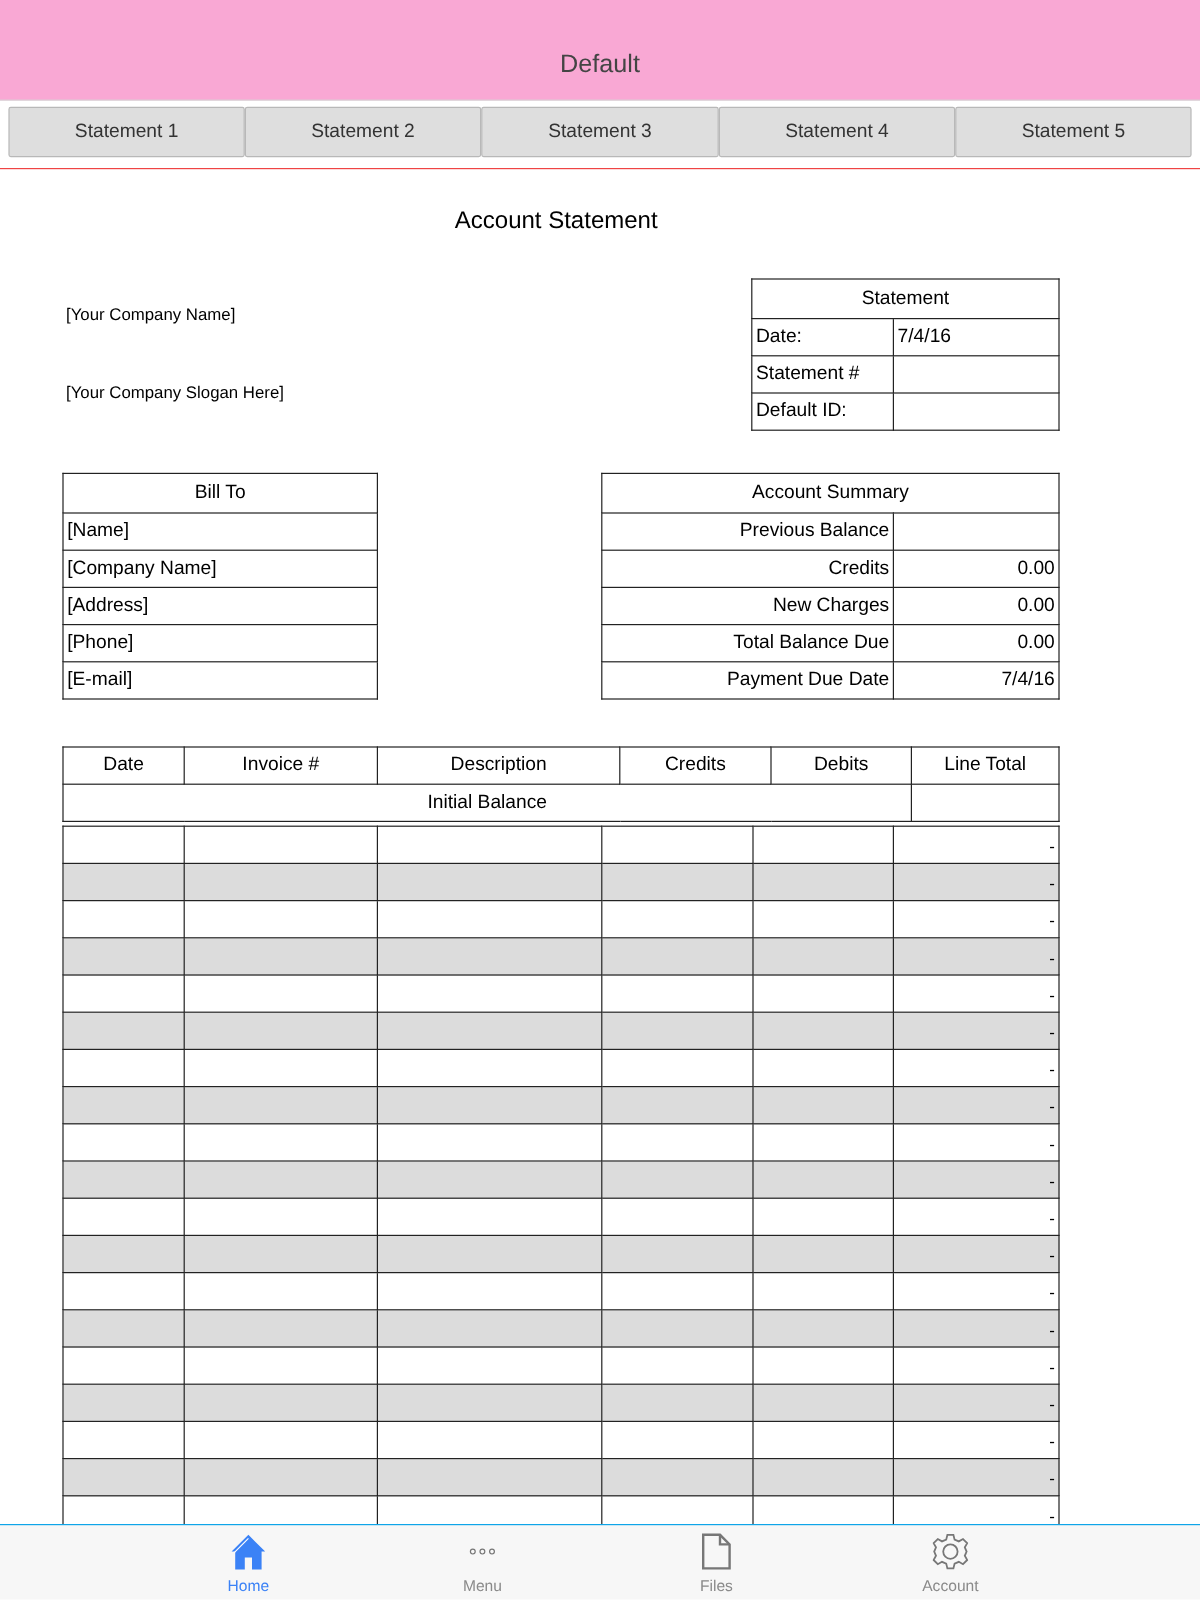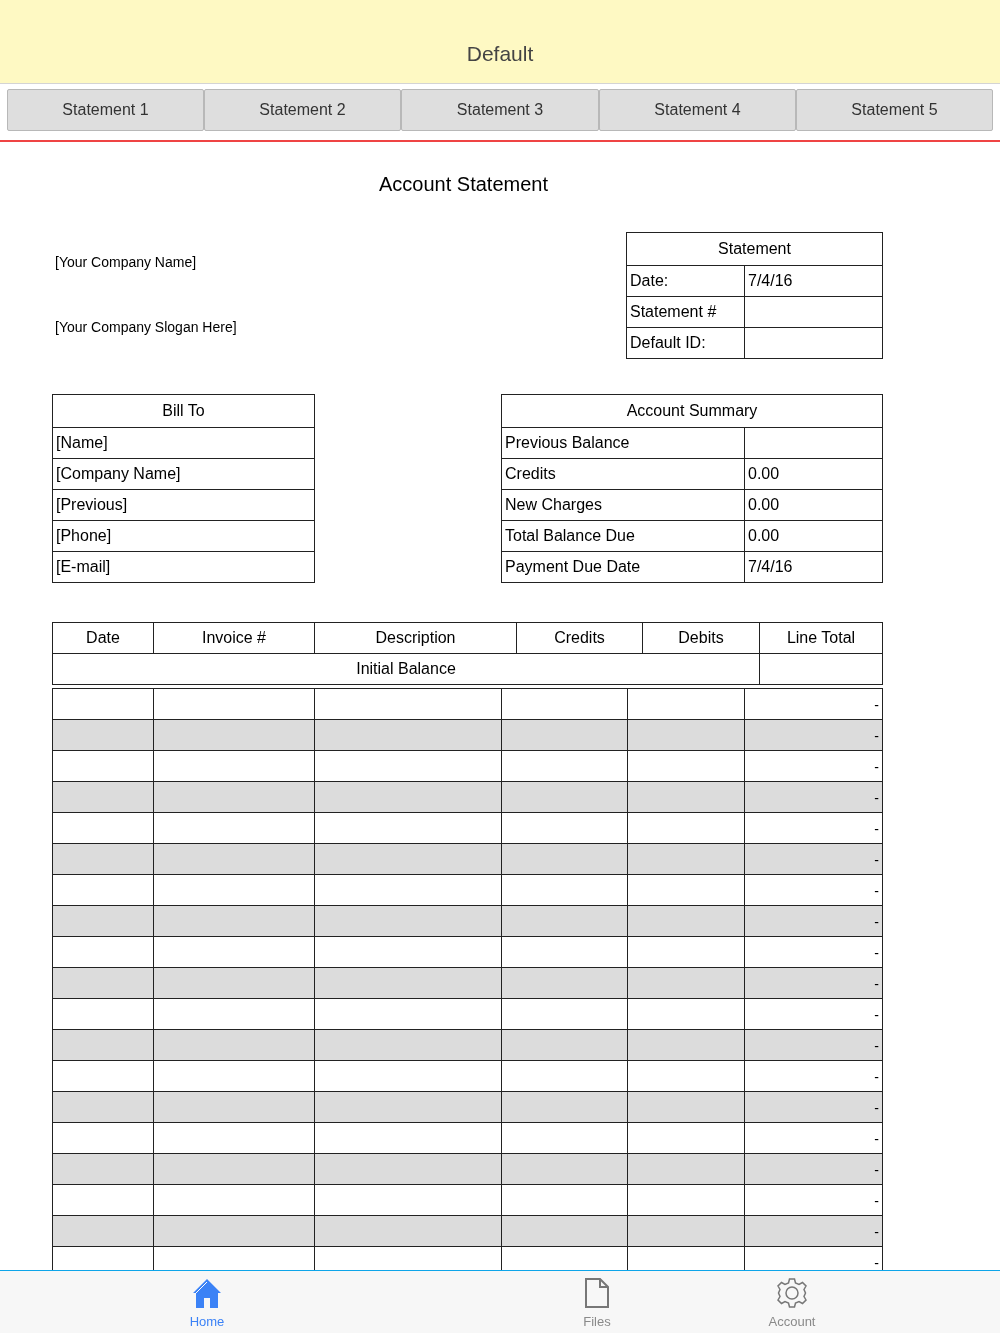--- a/index.html
+++ b/index.html
@@ -1,30 +1,30 @@
 <!DOCTYPE html>
 <html><head>
 <meta charset="utf-8">
 <style>
   html, body { margin:0; padding:0; }
   body { width:1000px; height:1333px; position:relative; overflow:hidden; background:#fff;
          font-family:"Liberation Sans", sans-serif; color:#000; }
-  .navbar { position:absolute; left:0; top:0; width:1000px; height:83px; background:#fef9c3;
+  .navbar { position:absolute; left:0; top:0; width:1000px; height:83px; background:#f9a8d4;
             border-bottom:1px solid #d4d4d4; }
   .navbar .title { position:absolute; left:0; right:0; top:42px; text-align:center; font-size:21px; color:#444; }
-  .tabs { position:absolute; left:0; top:84px; width:1000px; height:56px; background:#fff; border-bottom:7px solid #ef4444; }
+  .tabs { position:absolute; left:0; top:84px; width:1000px; height:56px; background:#fff; border-bottom:1px solid #ef4444; }
   .tab { position:absolute; top:5px; height:42px; background:#dedede; border:1px solid #b8b8b8; border-radius:2px;
          box-sizing:border-box; font-size:16px; color:#333; display:flex; align-items:center; justify-content:center; cursor:pointer; }
   .sheet { position:absolute; left:0; top:142px; width:1000px; height:1129px; overflow:hidden; background:#fff; }
   .abs { position:absolute; font-size:14px; white-space:nowrap; }
   .doc-title { font-size:20px; }
   table.grid { position:absolute; border-collapse:collapse; font-size:16px; }
   table.grid td { border:1.5px solid #222; height:31px; padding:0 3px; box-sizing:border-box; white-space:nowrap; }
   .c { text-align:center; }
-  .r { }
+  .r { text-align:right; }
   .ledger td { border-top:none; border-bottom:none; height:31.2px; }
   .ledger tr.alt td { background:#dcdcdc; }
   .ledger td.lt { text-align:right; padding-right:3px; font-size:14px; vertical-align:bottom; padding-bottom:6px; }
   .tabbar { position:absolute; left:0; top:1270px; width:1000px; height:63px; background:#f7f7f7; border-top:1px solid #0ea5e9; }
   .tb-item { position:absolute; top:0; width:120px; height:63px; text-align:center; cursor:pointer; }
   .tb-icon { position:absolute; left:45px; top:6px; width:30px; height:32px; }
   .tb-label { position:absolute; left:0; right:0; top:43px; font-size:13px; color:#8a8a8a; }
   .tb-item.active .tb-label { color:#3b82f6; }
 </style>
 </head>
@@ -72,21 +72,21 @@
         <tr>
           <td class="c" style="height:33px">Bill To</td>
         </tr>
     <tr>
           <td>[Name]</td>
         </tr>
     <tr>
           <td>[Company Name]</td>
         </tr>
     <tr>
-          <td>[Previous]</td>
+          <td>[Address]</td>
         </tr>
     <tr>
           <td>[Phone]</td>
         </tr>
     <tr>
           <td>[E-mail]</td>
         </tr>
   </tbody>
     </table>
 
@@ -301,20 +301,28 @@
   </table>
 </div>
 
 <div class="tabbar">
   <div class="tb-item active" style="left:147px">
     <svg class="tb-icon" viewBox="0 0 30 32">
       <path d="M15 2 L1 16 L4 16 L4 31 L12 31 L12 21 L18 21 L18 31 L26 31 L26 16 L29 16 Z" fill="#3b82f6"></path>
       <path d="M15 5 L3 17" stroke="#fff" stroke-width="1" fill="none"></path>
     </svg>
     <div class="tb-label">Home</div>
+  </div>
+  <div class="tb-item" style="left:342px">
+    <svg class="tb-icon" viewBox="0 0 30 32">
+      <circle cx="7" cy="16" r="2" fill="none" stroke="#777" stroke-width="1"></circle>
+      <circle cx="15" cy="16" r="2" fill="none" stroke="#777" stroke-width="1"></circle>
+      <circle cx="23" cy="16" r="2" fill="none" stroke="#777" stroke-width="1"></circle>
+    </svg>
+    <div class="tb-label">Menu</div>
   </div>
   <div class="tb-item" style="left:537px">
     <svg class="tb-icon" viewBox="0 0 30 32">
       <path d="M4 2 L18 2 L26 10 L26 30 L4 30 Z" fill="none" stroke="#777" stroke-width="2"></path>
       <path d="M18 2 L18 10 L26 10" fill="none" stroke="#777" stroke-width="2"></path>
     </svg>
     <div class="tb-label">Files</div>
   </div>
   <div class="tb-item" style="left:732px">
     <svg class="tb-icon" viewBox="0 0 30 32">

